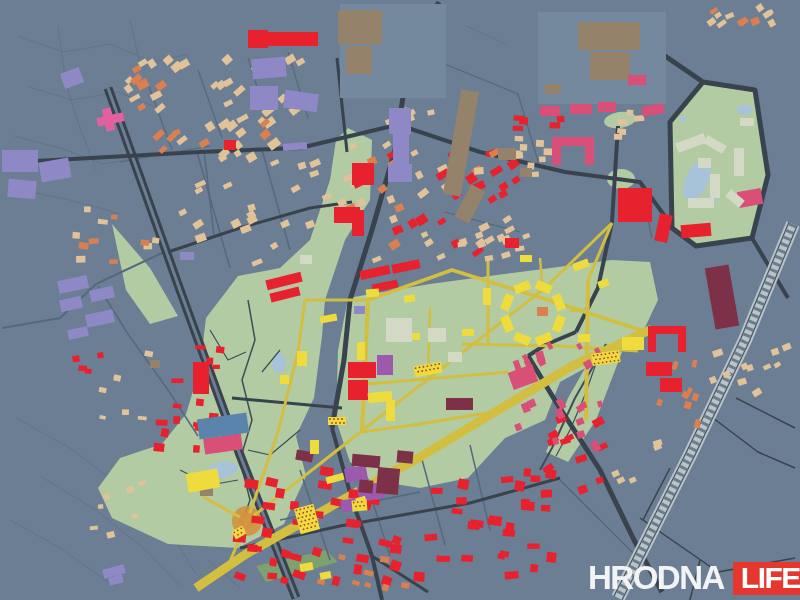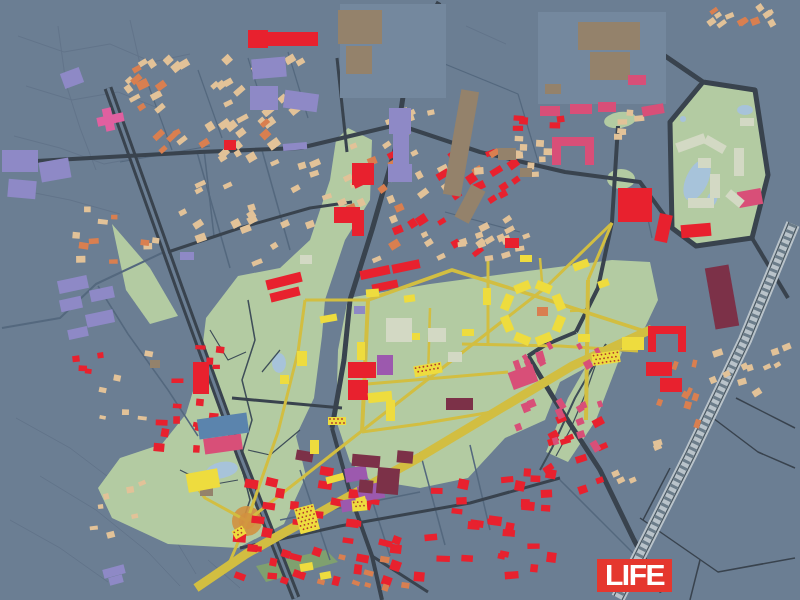--- a/index.html
+++ b/index.html
@@ -707,15 +707,16 @@
           <circle cx="358" cy="502" r="0.9" fill="#b03a2e"></circle>
           <circle cx="362" cy="502" r="0.9" fill="#b03a2e"></circle>
           <circle cx="356" cy="506" r="0.9" fill="#b03a2e"></circle>
           <circle cx="360" cy="506" r="0.9" fill="#b03a2e"></circle>
           <circle cx="364" cy="506" r="0.9" fill="#b03a2e"></circle>
         </g>
       </g>
   </svg>
 
   <div class="logo">
+    <span class="logo-name" style="color: rgb(242, 243, 244);">HRODNA</span>
     <span class="logo-life" style="background: rgb(229, 55, 46); color: rgb(255, 255, 255);">LIFE</span>
   </div>
 </div>
 
 </body></html>

